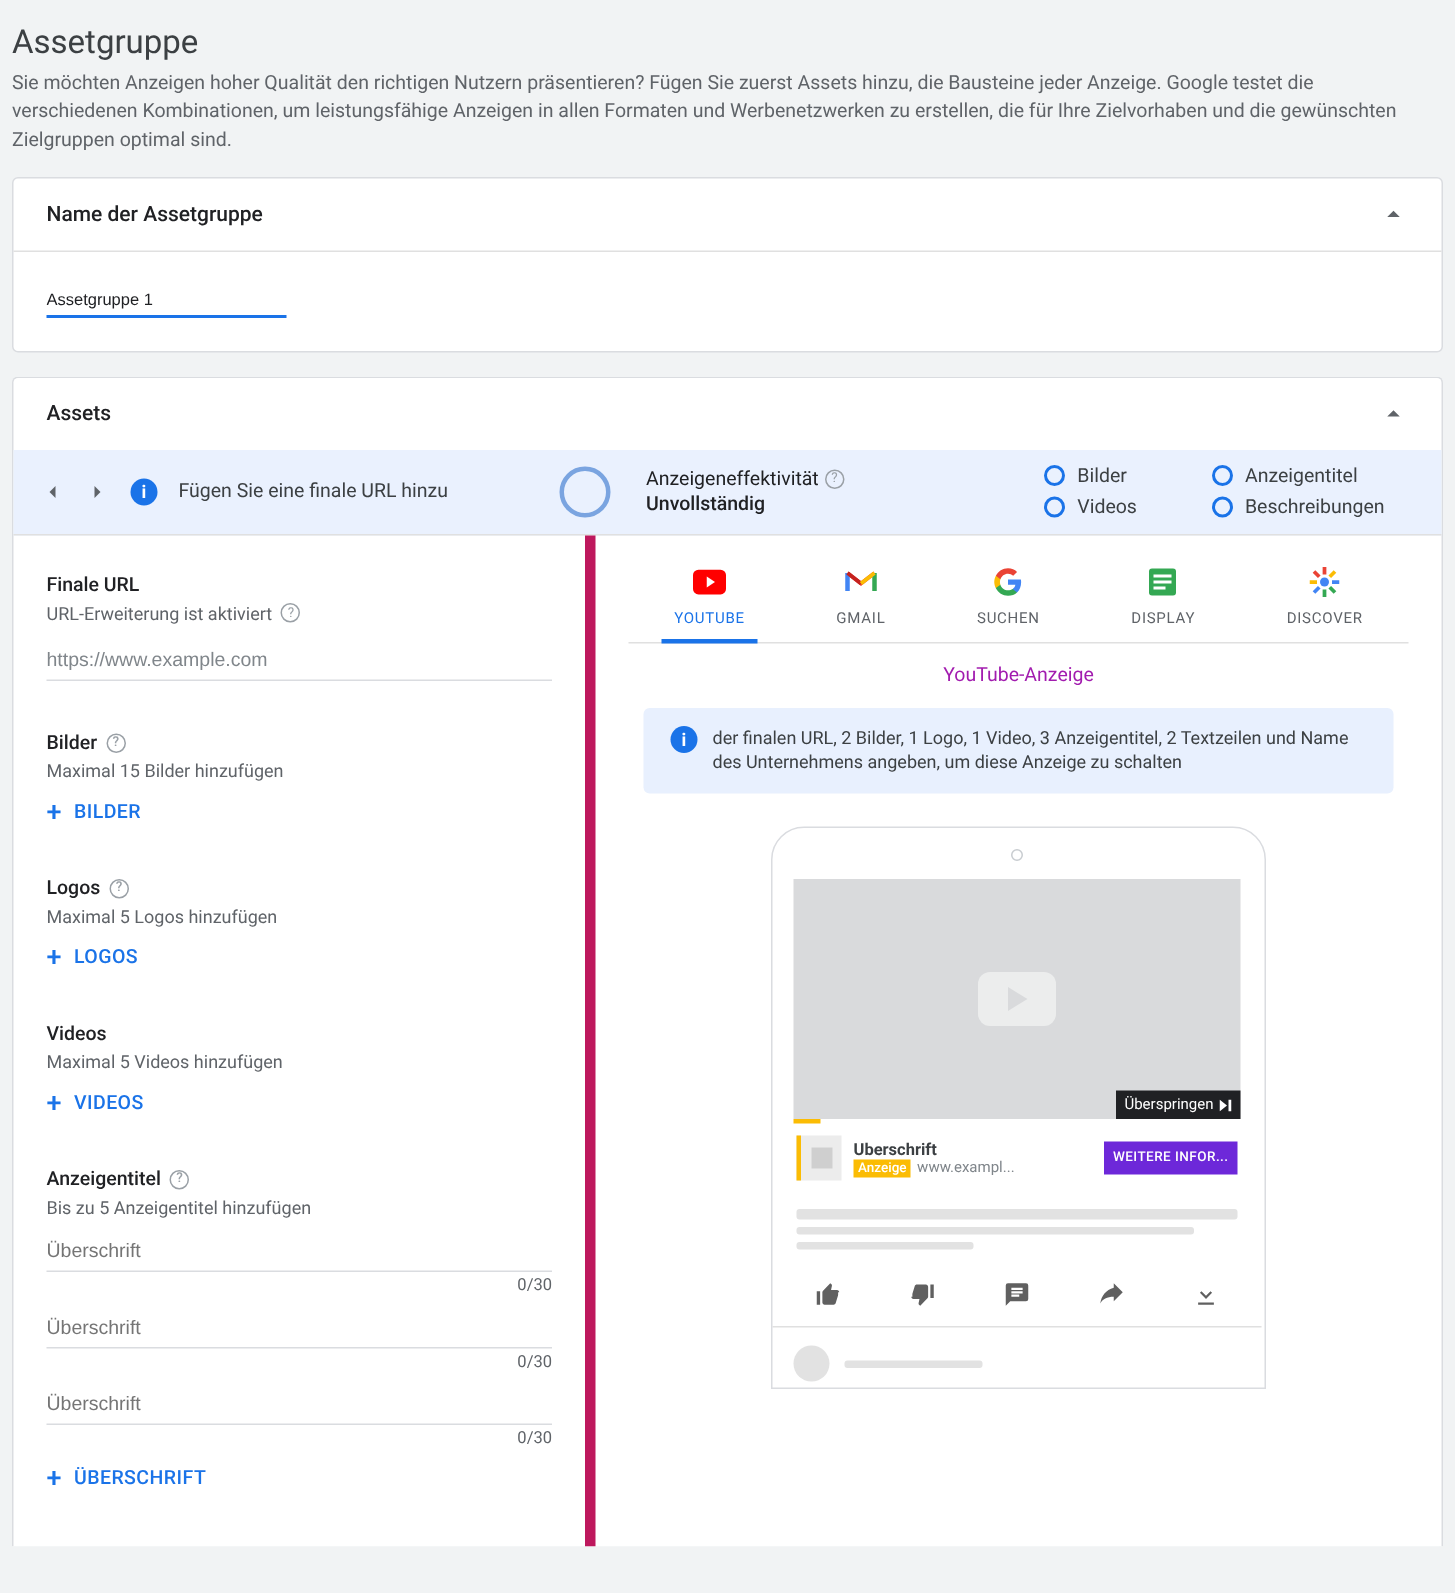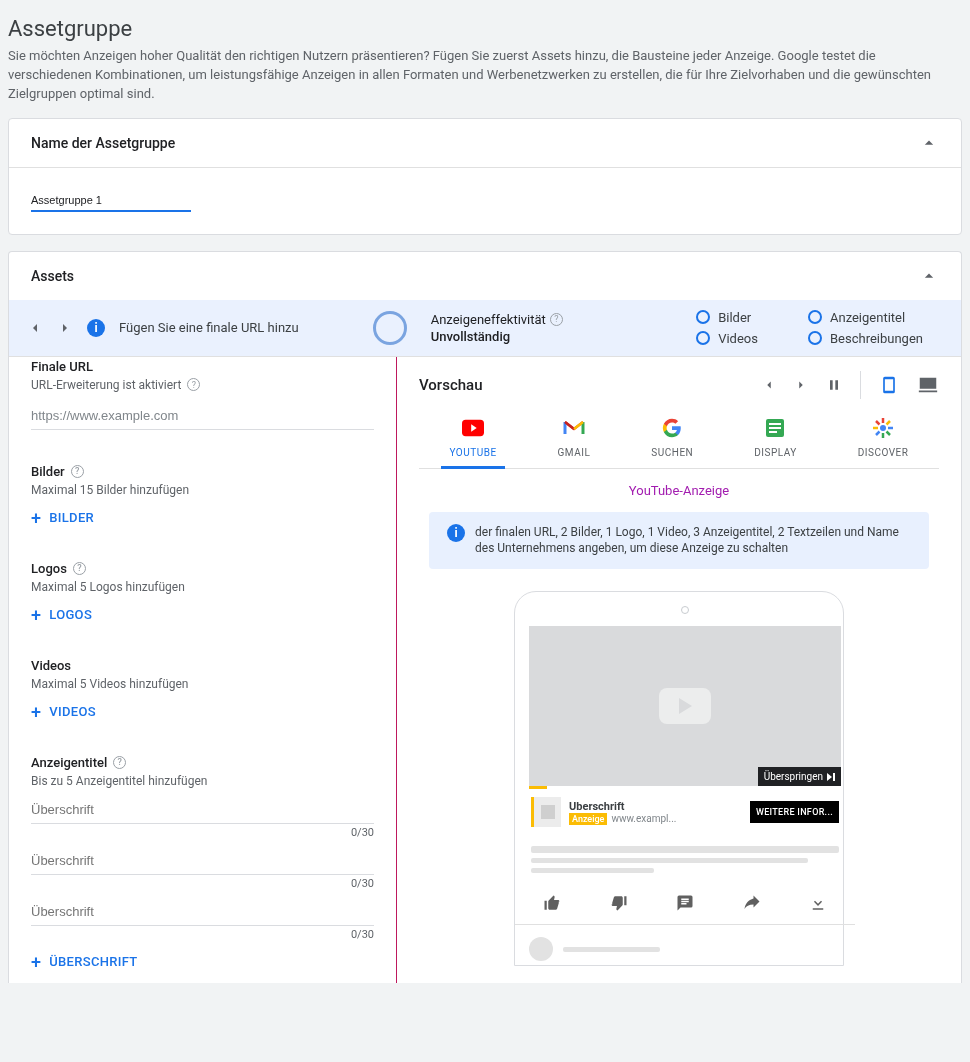--- a/index.html
+++ b/index.html
@@ -26,21 +26,21 @@
   .bar-text { color: #3c4043; font-size: 13px; flex: 0 0 auto; margin-right: 40px;}
   .strength-circle { width: 34px; height: 34px; border: 3px solid #7aa4e0; border-radius: 50%; margin-left: 20px; }
   .strength-block { display: flex; flex-direction: column; gap: 2px; margin-left: 10px; flex: 0 0 auto; }
   .strength-block .row1 { font-size: 13px; color: #202124; display: flex; align-items: center; gap: 4px; }
   .strength-block .row2 { font-size: 13px; color: #202124; font-weight: 500; }
   .help { width: 13px; height: 13px; border: 1px solid #9aa0a6; border-radius: 50%; color: #9aa0a6; font-size: 9px; display: inline-flex; align-items: center; justify-content: center; }
   .check-grid { display: grid; grid-template-columns: auto auto; column-gap: 50px; row-gap: 6px; margin-left: auto; margin-right: 20px; }
   .check-item { display: flex; align-items: center; gap: 8px; font-size: 13px; color: #3c4043; cursor: pointer; }
   .check-o { width: 14px; height: 14px; border: 2px solid #1a73e8; border-radius: 50%; }
   .columns { display: flex; }
-  .left-col { width: 388px; border-right: 1px solid #be185d; padding: 2px 22px; }
+  .left-col { width: 388px; border-right: 7px solid #be185d; padding: 26px 22px; }
   .right-col { flex: 1; padding: 14px 22px 0 22px; }
   .field-group { margin-bottom: 34px; }
   .field-label { font-size: 13px; font-weight: 500; color: #202124; display: flex; align-items: center; gap: 6px; }
   .field-sub { font-size: 12px; color: #5f6368; margin-top: 4px; display: flex; align-items: center; gap: 6px; }
   .url-input { width: 100%; border: none; outline: none; border-bottom: 1px solid #dadce0; padding: 8px 0 6px 0; font-size: 13px; color: #80868b; margin-top: 8px; }
   .add-btn { display: inline-flex; align-items: center; gap: 8px; color: #1a73e8; font-size: 13px; font-weight: 500; letter-spacing: .3px; margin-top: 12px; cursor: pointer; }
   .plus { font-size: 18px; line-height: 1; color: #1a73e8; }
   .headline-input { width: 100%; border: none; outline: none; border-bottom: 1px solid #dadce0; padding: 6px 0; font-size: 13px; color: #80868b; margin-top: 8px; }
   .counter { font-size: 11px; color: #5f6368; text-align: right; margin-top: 2px; }
   .preview-header { display: flex; align-items: center; justify-content: space-between; margin-bottom: 12px; }
@@ -51,36 +51,36 @@
   .dev-icon { fill: #5f6368; cursor: pointer; }
   .dev-icon.active { fill: #1a73e8; }
   .tabs { display: flex; justify-content: space-around; border-bottom: 1px solid #e0e0e0; margin-bottom: 14px; }
   .tab { display: flex; flex-direction: column; align-items: center; gap: 8px; padding: 6px 8px 10px 8px; cursor: pointer; font-size: 10px; letter-spacing: .5px; color: #5f6368; position: relative; }
   .tab.active { color: #1a73e8; }
   .tab.active::after { content: ""; position: absolute; bottom: -1px; left: 0; right: 0; height: 3px; background: #1a73e8; }
   .tab-icon { width: 22px; height: 22px; display: flex; align-items: center; justify-content: center; }
   .preview-sub { text-align: center; font-size: 13px; color: #a21caf; margin-bottom: 14px; }
   .info-banner { display: flex; gap: 10px; background: #e8f0fe; border-radius: 4px; padding: 12px 18px; font-size: 12px; color: #3c4043; align-items: flex-start; margin: 0 10px 22px 10px; }
   .info-banner .txt { text-align: left; flex: 1; line-height: 1.4; }
-  .phone { width: 330px; margin: 0 auto; border: 1px solid #dadce0; border-radius: 22px 22px 0 0; padding: 14px 2px 0 14px; background: #fff; }
+  .phone { width: 330px; margin: 0 auto; border: 1px solid #dadce0; border-radius: 22px 22px 0 0; padding: 14px 16px 0 14px; background: #fff; }
   .phone-cam { width: 8px; height: 8px; border: 1px solid #c8ccd0; border-radius: 50%; margin: 0 auto 12px auto; }
   .video-box { position: relative; background: #d9dadc; height: 160px; }
   .play-btn { position: absolute; left: 50%; top: 50%; transform: translate(-50%,-50%); width: 52px; height: 36px; background: #eceded; border-radius: 8px; display: flex; align-items: center; justify-content: center; }
   .play-tri { width: 0; height: 0; border-left: 13px solid #d9dadc; border-top: 8px solid transparent; border-bottom: 8px solid transparent; }
   .skip { position: absolute; right: 0; bottom: 0; background: #202124; color: #fff; font-size: 10px; padding: 4px 6px; display: flex; align-items: center; gap: 4px; }
   .yb { height: 3px; background: #fbbc04; width: 18px; }
   .ad-row { display: flex; align-items: center; gap: 8px; padding: 8px 2px; }
   .ad-thumb { width: 30px; height: 30px; background: #ececec; border-left: 3px solid #fbbc04; display: flex; align-items: center; justify-content: center; }
   .thumb-sq { width: 14px; height: 14px; background: #cfcfcf; }
   .ad-meta { flex: 1; min-width: 0; }
   .ad-h { font-size: 11px; font-weight: 700; color: #3c4043; }
   .ad-sub { display: flex; align-items: center; gap: 4px; }
   .ad-badge { background: #fbbc04; color: #fff; font-size: 9px; padding: 1px 3px; font-weight: 500; }
   .ad-url { font-size: 10px; color: #80868b; white-space: nowrap; overflow: hidden; text-overflow: ellipsis; }
-  .ad-cta { background: #000000; color: #fff; font-size: 9px; font-weight: 500; padding: 6px 6px; letter-spacing: .3px; }
+  .ad-cta { background: #6d28d9; color: #fff; font-size: 9px; font-weight: 500; padding: 6px 6px; letter-spacing: .3px; }
   .grey-line { height: 7px; background: #e2e2e2; border-radius: 2px; margin: 5px 0; }
   .grey-line.thin { height: 5px; }
   .yt-actions { display: flex; justify-content: space-between; padding: 10px 14px 12px 14px; }
   .yt-act { fill: #606060; }
   .divider { height: 1px; background: #e0e0e0; margin: 0 -14px 12px -14px; }
   .comment-row { display: flex; align-items: center; gap: 10px; padding-bottom: 4px; }
   .avatar { width: 24px; height: 24px; border-radius: 50%; background: #e2e2e2; }
 </style>
 </head>
 <body>
@@ -206,41 +206,20 @@
           <input class="headline-input" placeholder="Überschrift" style="">
           <div class="counter">0/30</div>
           <div class="add-btn">
               <span class="plus">+</span>
               <span>ÜBERSCHRIFT</span>
             </div>
         </div>
       </div>
 
       <div class="right-col">
-        <div class="preview-header">
-          <div class="preview-title">Vorschau</div>
-          <div class="preview-controls">
-            <svg class="pc" width="14" height="14" viewBox="0 0 24 24">
-                <path d="M15 6l-6 6 6 6z"></path>
-              </svg>
-            <svg class="pc" width="14" height="14" viewBox="0 0 24 24">
-                <path d="M9 6l6 6-6 6z"></path>
-              </svg>
-            <svg class="pc" width="16" height="16" viewBox="0 0 24 24">
-                <path d="M6 5h4v14H6zM14 5h4v14h-4z"></path>
-              </svg>
-            <div class="vline"></div>
-            <svg class="dev-icon active" width="20" height="20" viewBox="0 0 24 24">
-                <path d="M7 2h10a2 2 0 012 2v16a2 2 0 01-2 2H7a2 2 0 01-2-2V4a2 2 0 012-2zm0 3v14h10V5H7z"></path>
-              </svg>
-            <svg class="dev-icon" width="22" height="22" viewBox="0 0 24 24">
-                <path d="M3 4h18v12H3zM2 18h20v2H2z"></path>
-              </svg>
-          </div>
-        </div>
 
         <div class="tabs">
           <div class="tab active">
             <div class="tab-icon">
                 <svg width="24" height="18" viewBox="0 0 24 18">
                   <rect width="24" height="18" rx="4" fill="#ff0000"></rect>
                   <path d="M10 5l6 4-6 4z" fill="#fff"></path>
                 </svg>
               </div>
             <span>YOUTUBE</span>

